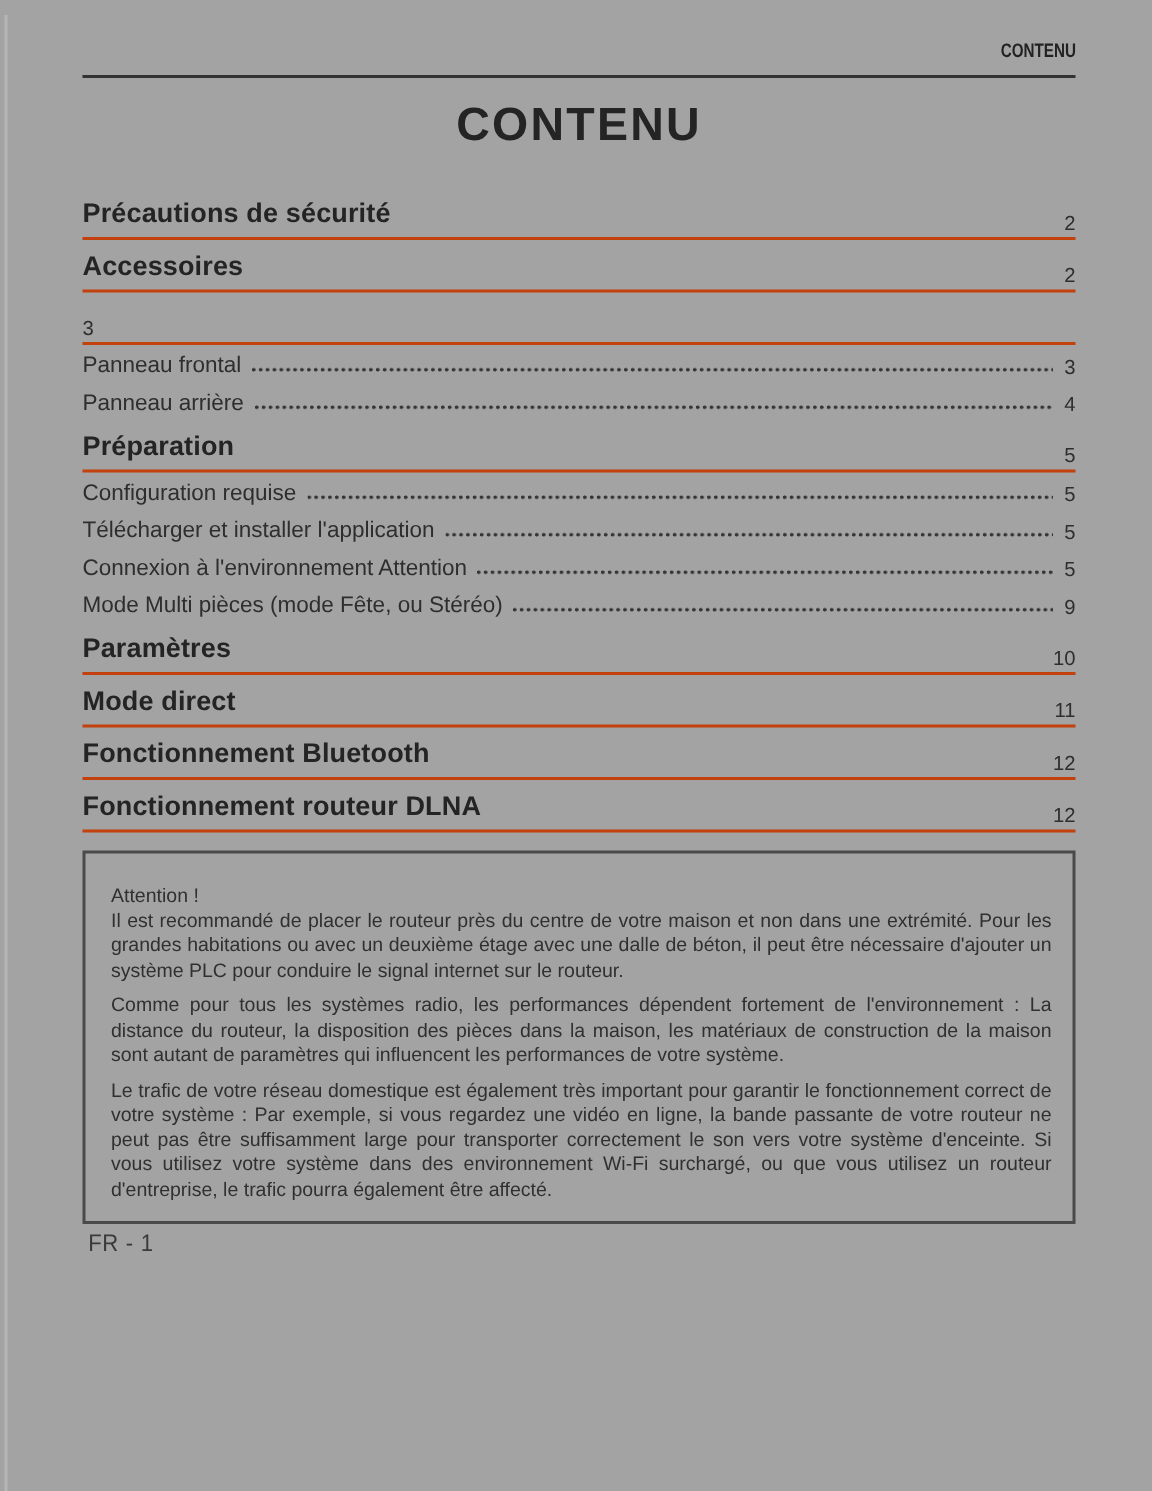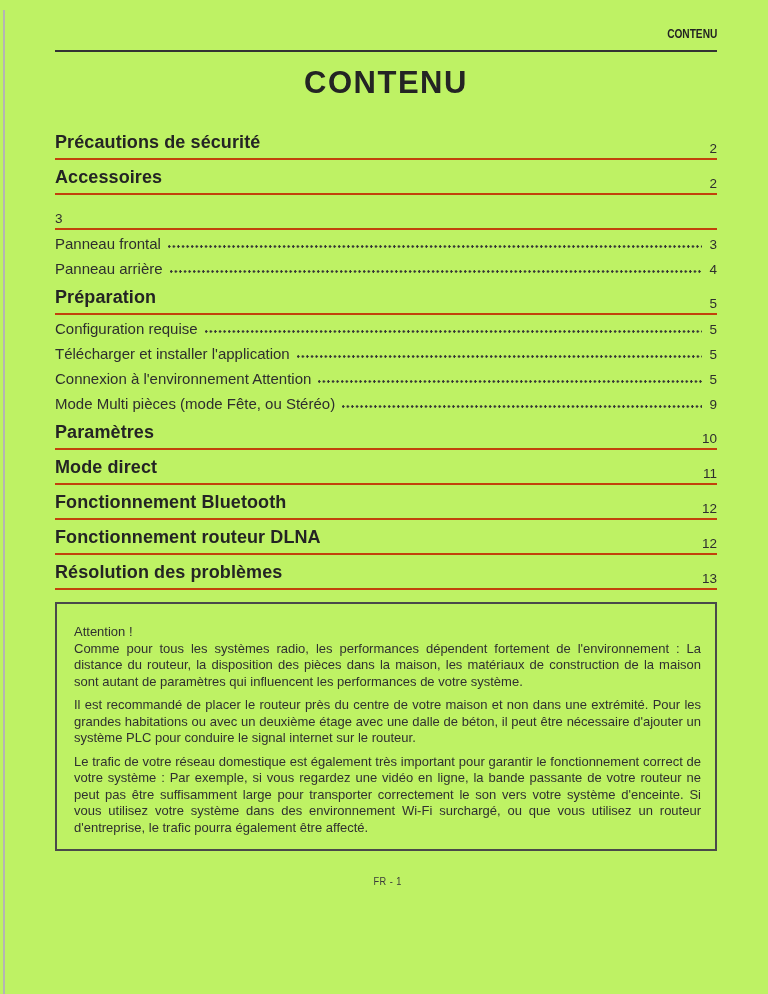--- a/index.html
+++ b/index.html
@@ -1,20 +1,20 @@
 <!DOCTYPE html>
 <html><head>
 <meta charset="utf-8">
 <style>
   html, body { margin: 0; padding: 0; background: #ffffff; }
   .page {
     position: relative;
     width: 768px;
     height: 994px;
-    background: #bef264;
+    background: #a3a3a3;
     font-family: "Liberation Sans", sans-serif;
     color: #2b2b2b;
     overflow: hidden;
     box-sizing: border-box;
   }
   .edge-line {
     position: absolute;
     left: 3px;
     top: 10px;
     bottom: 0;
@@ -120,23 +120,23 @@
     margin: 0 0 7px 0;
     font-size: 13px;
     line-height: 16.5px;
     text-align: justify;
     color: #303030;
   }
   .attention-box p:first-of-type { margin-top: 0; }
   .attention-box p:last-of-type { margin-bottom: 0; }
   
   .page-footer {
-    margin-top: 24px;
-    text-align: center;
-    font-size: 10px;
+    margin-top: 7px;
+    text-align: left;
+    font-size: 16px;
     line-height: 14px;
     color: #3a3a3a;
   }
   .page-footer span {
     display: inline-block;
     transform: scaleX(0.92);
     transform-origin: 100% 50%;
     letter-spacing: 0.5px;
   }
 </style>
@@ -209,31 +209,27 @@
     <span class="toc-page">11</span>
   </div>
         <div class="toc-row section">
     <span class="toc-label">Fonctionnement Bluetooth</span>
     <span class="toc-page">12</span>
   </div>
         <div class="toc-row section">
     <span class="toc-label">Fonctionnement routeur DLNA</span>
     <span class="toc-page">12</span>
   </div>
-        <div class="toc-row section">
-    <span class="toc-label">Résolution des problèmes</span>
-    <span class="toc-page">13</span>
-  </div>
       </nav>
 
     <div class="attention-box">
       <div class="attention-title">Attention !</div>
       <div id="attention-paragraphs">
+          <p>Il est recommandé de placer le routeur près du centre de votre maison et non dans une extrémité. Pour les grandes habitations ou avec un deuxième étage avec une dalle de béton, il peut être nécessaire d'ajouter un système PLC pour conduire le signal internet sur le routeur.</p>
           <p>Comme pour tous les systèmes radio, les performances dépendent fortement de l'environnement : La distance du routeur, la disposition des pièces dans la maison, les matériaux de construction de la maison sont autant de paramètres qui influencent les performances de votre système.</p>
-          <p>Il est recommandé de placer le routeur près du centre de votre maison et non dans une extrémité. Pour les grandes habitations ou avec un deuxième étage avec une dalle de béton, il peut être nécessaire d'ajouter un système PLC pour conduire le signal internet sur le routeur.</p>
           <p>Le trafic de votre réseau domestique est également très important pour garantir le fonctionnement correct de votre système : Par exemple, si vous regardez une vidéo en ligne, la bande passante de votre routeur ne peut pas être suffisamment large pour transporter correctement le son vers votre système d'enceinte. Si vous utilisez votre système dans des environnement Wi-Fi surchargé, ou que vous utilisez un routeur d'entreprise, le trafic pourra également être affecté.</p>
         </div>
     </div>
 
     <div class="page-footer">
       <span>FR -  1</span>
     </div>
 
   </div>
 </div>

